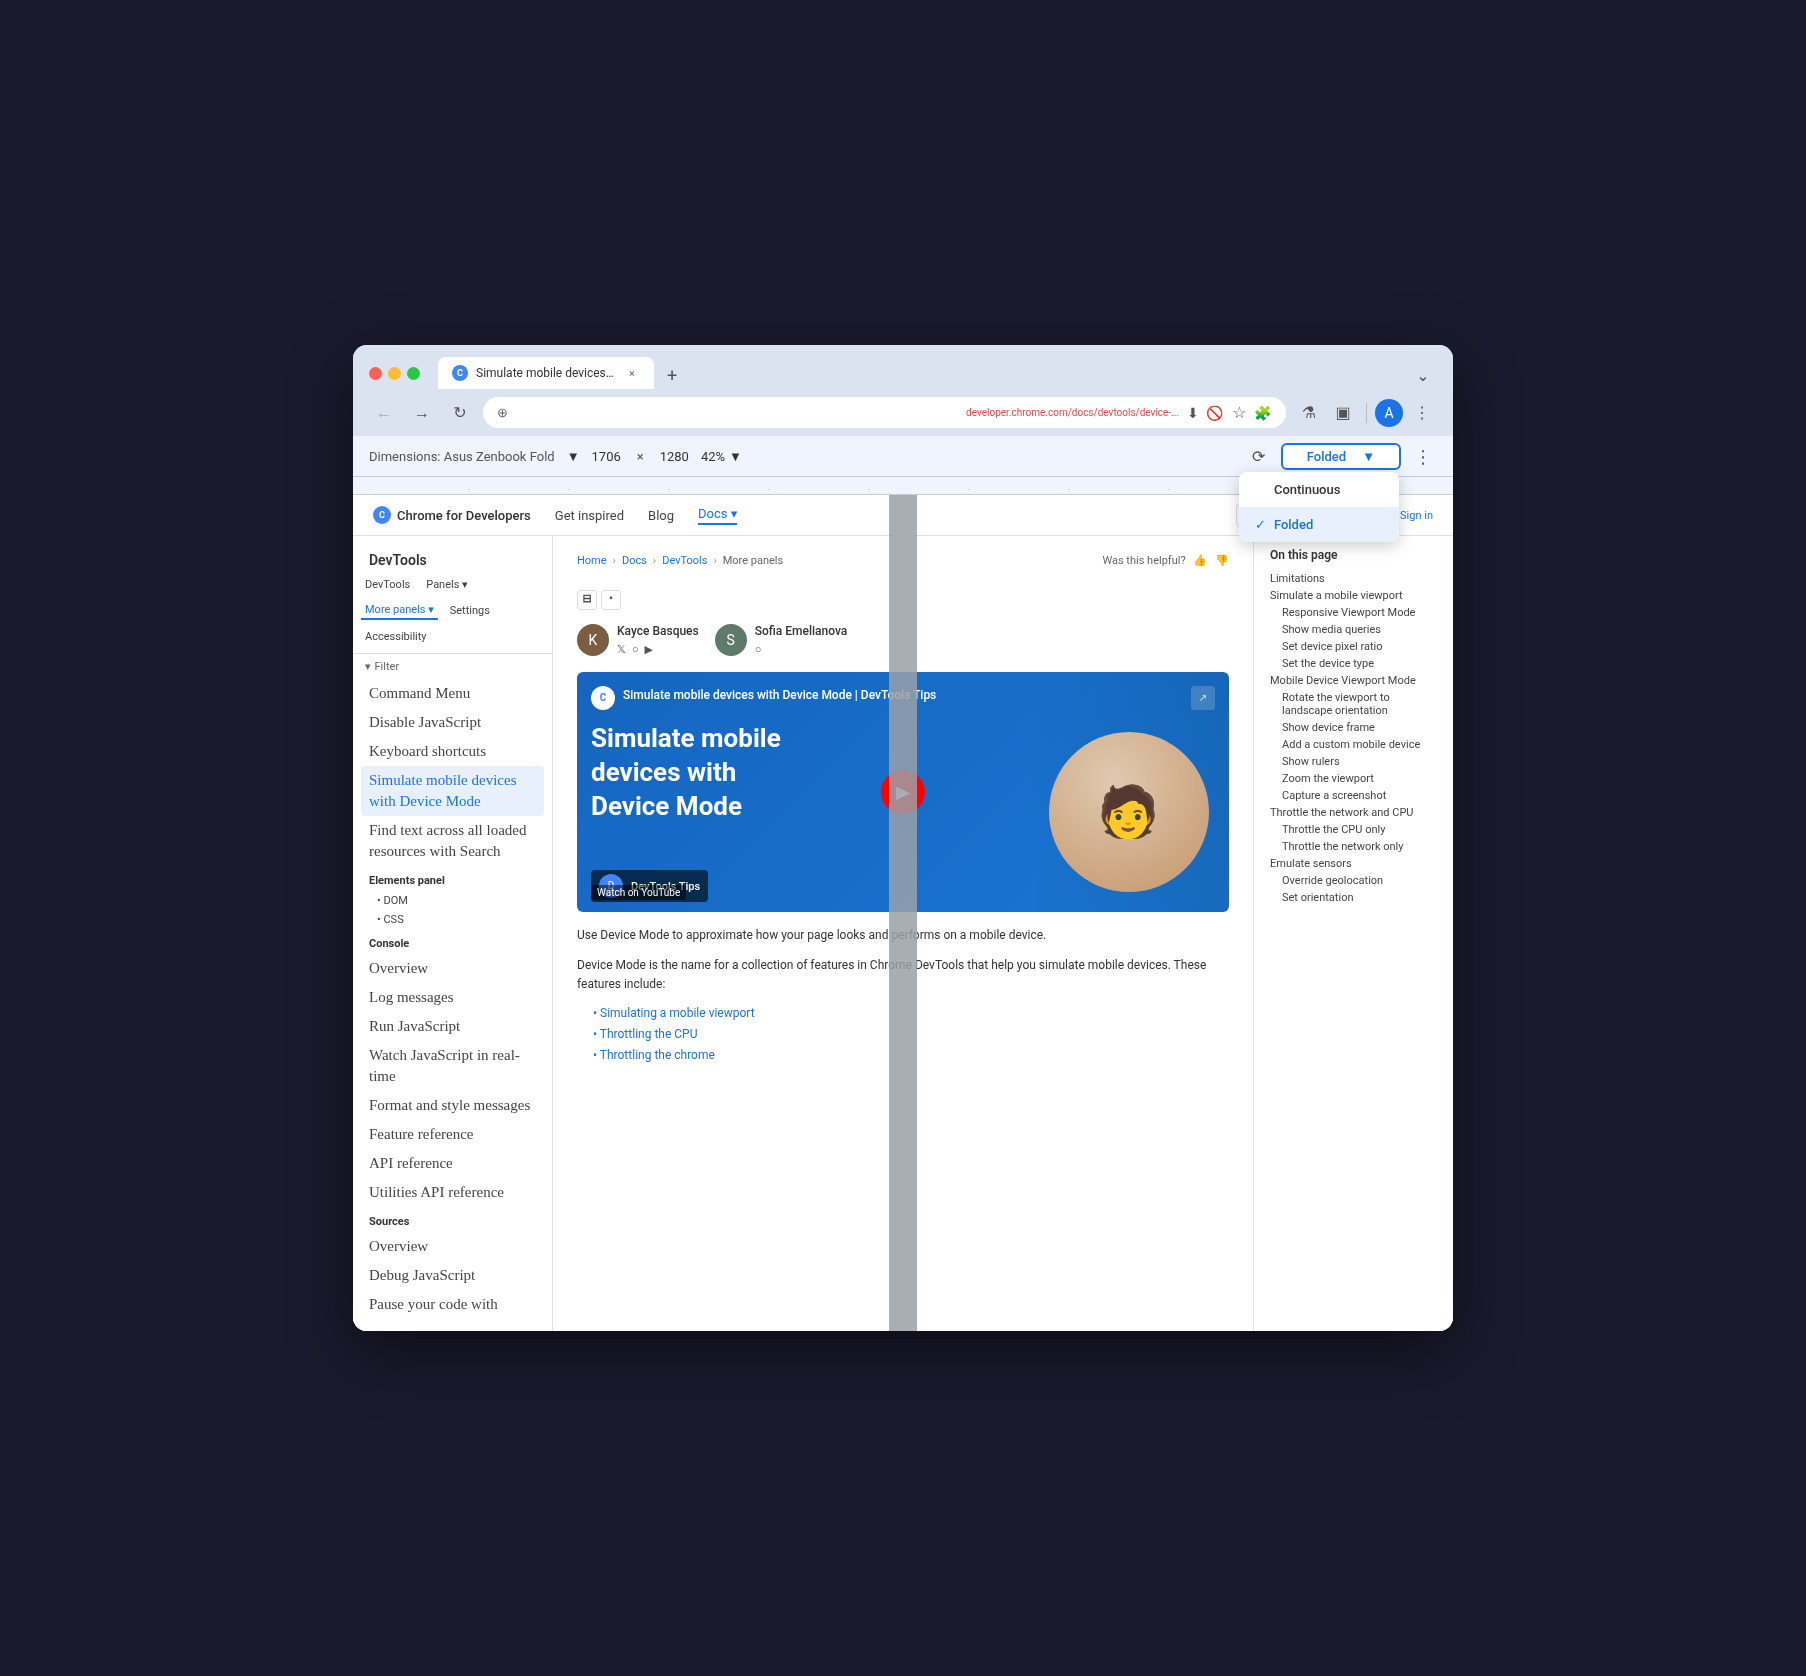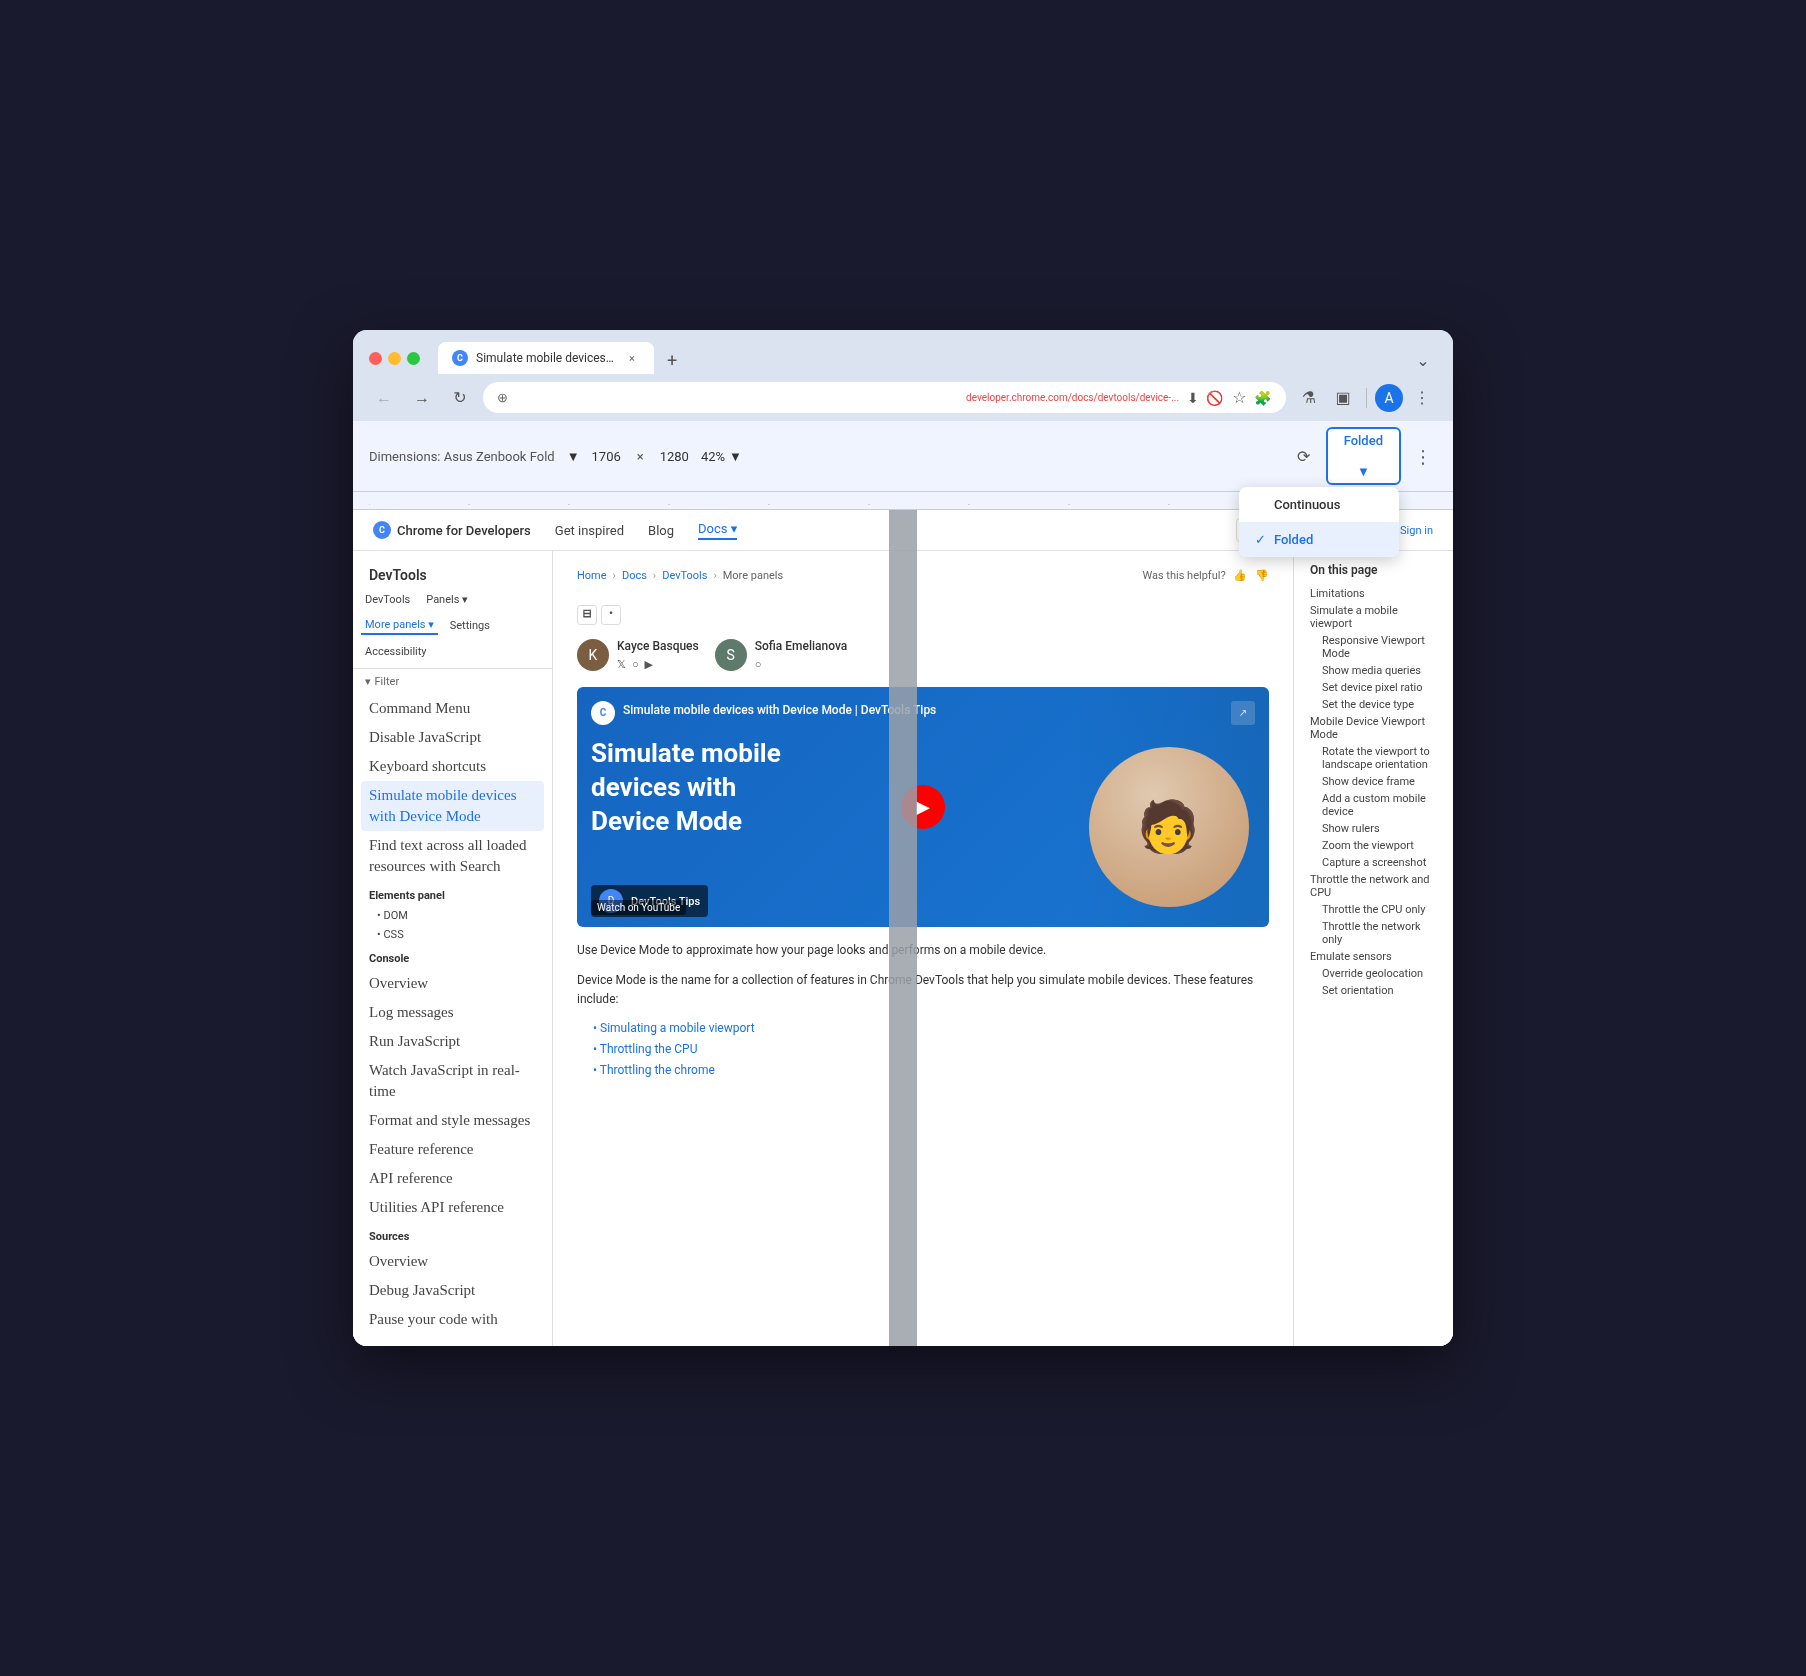--- a/index.html
+++ b/index.html
@@ -225,27 +225,26 @@
       cursor: pointer;
       font-size: 16px;
     }
     .fold-btn {
       display: flex;
       align-items: center;
       gap: 16px;
       background: white;
       border: 2px solid #1a73e8;
       border-radius: 6px;
-      padding: 4px 16px;
+      padding: 4px 24px;
       font-size: 13px;
       font-weight: 500;
       color: #1a73e8;
       cursor: pointer;
       position: relative;
-      flex-direction: column;
     }
     .fold-dropdown {
       position: absolute;
       top: calc(100% + 4px);
       right: 0;
       background: white;
       border-radius: 8px;
       box-shadow: 0 4px 16px rgba(0,0,0,0.2);
       min-width: 160px;
       z-index: 100;
@@ -634,21 +633,21 @@
       font-size: 12px;
       color: #1a73e8;
       text-decoration: none;
       margin: 2px 0 2px 16px;
     }
     .list-item-link::before {
       content: '• ';
     }
     
     .right-sidebar {
-      width: 160px;
+      width: 200px;
       flex-shrink: 0;
       padding: 12px 16px;
       background: white;
       border-left: 1px solid #e0e0e0;
       font-size: 11px;
     }
     .right-sidebar-title {
       font-size: 12px;
       font-weight: 600;
       color: #333;

